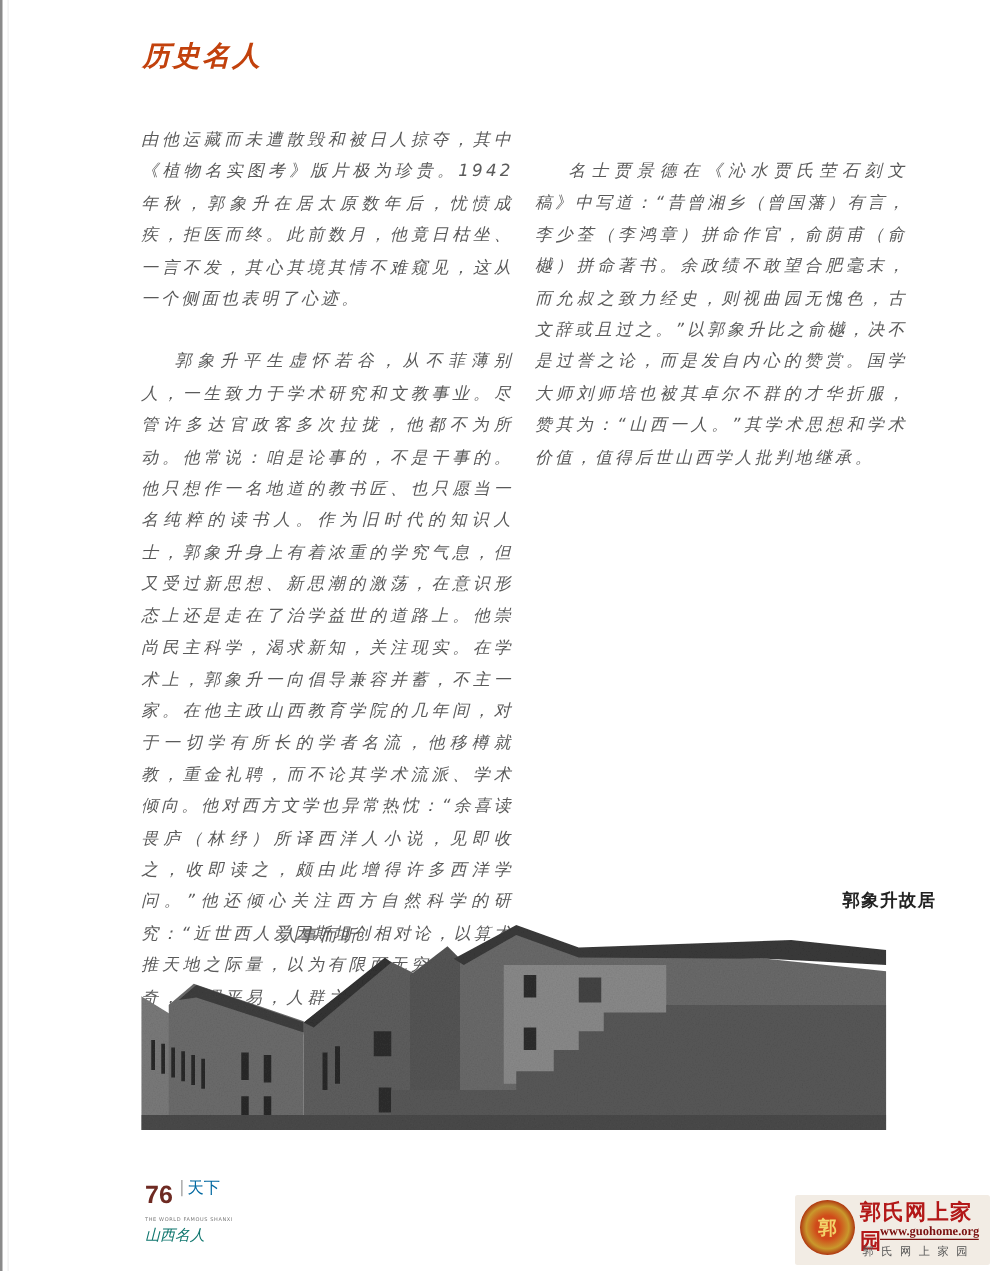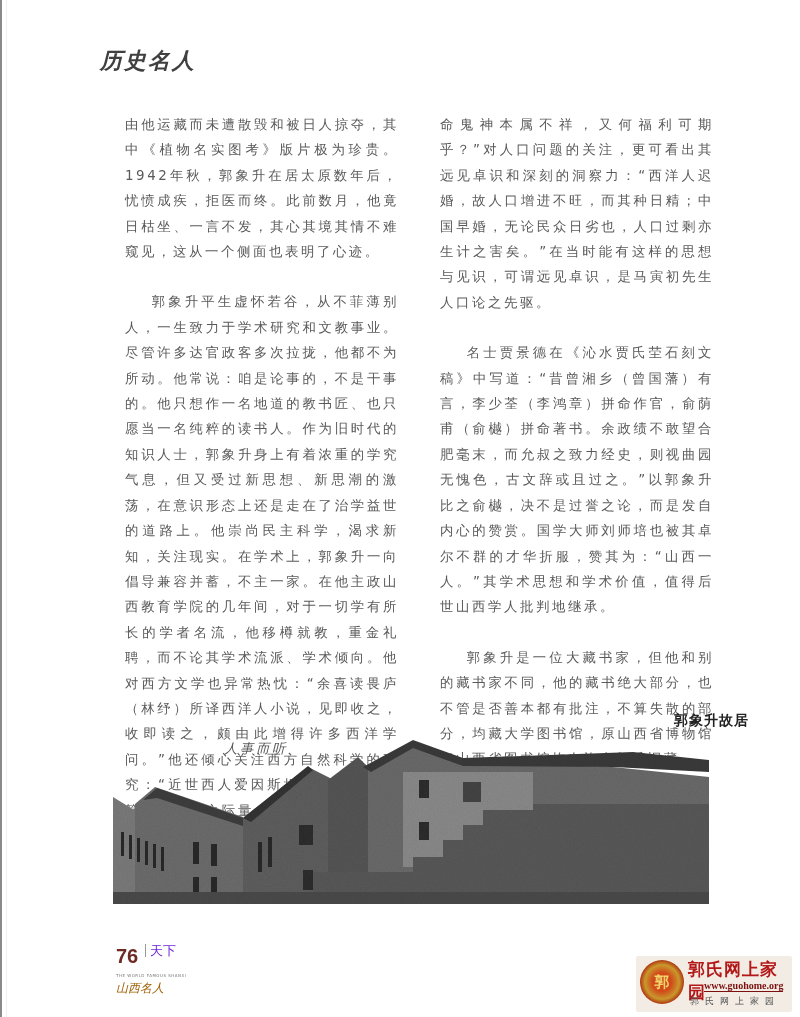--- a/index.html
+++ b/index.html
@@ -1,37 +1,37 @@
 <!DOCTYPE html>
 <html><head>
 <meta charset="utf-8">
 <style>
   html, body { margin:0; padding:0; }
   body { width:800px; height:1017px; background:#ffffff; position:relative; overflow:hidden;
          font-family:"DejaVu Sans", sans-serif; color:#555; }
   .left-edge { position:absolute; left:0; top:0; width:2px; height:1017px; background:#8a8a8a; }
   .left-edge2 { position:absolute; left:6px; top:0; width:1px; height:1017px; background:#f0f0f0; }
-  .section-title { position:absolute; left:100px; top:30px; font-family:"DejaVu Serif", serif;
-       font-style:italic; font-weight:bold; font-size:22px; color:#404040; letter-spacing:2px;margin-top:16px; }
+  .section-title { position:absolute; left:114px; top:30px; font-family:"DejaVu Serif", serif;
+       font-style:italic; font-weight:bold; font-size:22px; color:#c2410c; letter-spacing:2px; }
   .col { position:absolute; width:298px; font-size:13.4px; line-height:25.4px; color:#5a5a5a;
          letter-spacing:2.6px; text-align:justify; }
-  .col p { margin:12px; }
+  .col p { margin:0;font-style:italic; }
   .col p.gap { margin-top:25px; }
   .col p.indent { text-indent:2em; }
   .col-left { left:113px; top:100px; }
   .col-right { left:428px; top:100px; }
   .tail { position:absolute; left:224px; top:740px; font-size:13.4px; color:#5a5a5a; letter-spacing:2.6px;font-style:italic; }
   .caption { position:absolute; left:634px; top:712px; font-size:14px; font-weight:bold; color:#222; letter-spacing:1px;margin-left:40px; }
   .photo { position:absolute; left:113px; top:722px; width:596px; height:182px; }
   .page-num { position:absolute; left:116px; top:945px; font-size:20px; font-weight:bold; color:#6e2a22;
               font-family:"Liberation Sans", sans-serif; }
-  .mag-logo-top { position:absolute; left:145px; top:944px; font-size:13px; color:#6d28d9; line-height:13px;
+  .mag-logo-top { position:absolute; left:145px; top:944px; font-size:13px; color:#0369a1; line-height:13px;
                   font-family:"DejaVu Serif", serif; border-left:1px solid #999; padding-left:4px; }
   .mag-sub { position:absolute; left:116px; top:973px; font-size:4px; color:#777; letter-spacing:0.5px; }
-  .mag-name { position:absolute; left:116px; top:980px; font-size:12px; color:#a16207; font-family:Liberation Sans, sans-serif; font-style:italic; }
+  .mag-name { position:absolute; left:116px; top:980px; font-size:12px; color:#0f766e; font-family:Liberation Sans, sans-serif; font-style:italic; }
   .site-logo { position:absolute; left:636px; top:956px; width:156px; height:56px; background:#f2ece4; border-radius:2px; }
   .seal { position:absolute; left:4px; top:4px; width:44px; height:44px; border-radius:50%;
           background:radial-gradient(circle,#d04a1a 30%,#c9982c 55%,#b03a12 70%,#e4c26a 75%,#c26320 100%);
           color:#f3d46a; font-size:15px; font-weight:bold; text-align:center; line-height:44px; }
   .site-name { position:absolute; left:52px; top:2px; font-size:17px; color:#b31818; font-weight:bold;
                font-family:"DejaVu Serif", serif; letter-spacing:1px; }
   .site-url { position:absolute; left:52px; top:24px; font-size:10px; color:#7a1010; font-weight:bold;
               font-family:"Liberation Serif", serif; border-bottom:1px solid #7a1010;margin-left:16px; }
   .site-slogan { position:absolute; left:54px; top:39px; font-size:9px; color:#555; letter-spacing:6px; font-family:"DejaVu Serif", serif; }
 </style>
@@ -43,23 +43,21 @@
 
 <div class="section-title">历史名人</div>
 
 <div class="col col-left">
   <p>由他运藏而未遭散毁和被日人掠夺，其中《植物名实图考》版片极为珍贵。1942年秋，郭象升在居太原数年后，忧愤成疾，拒医而终。此前数月，他竟日枯坐、一言不发，其心其境其情不难窥见，这从一个侧面也表明了心迹。</p>
   <p class="gap indent">郭象升平生虚怀若谷，从不菲薄别人，一生致力于学术研究和文教事业。尽管许多达官政客多次拉拢，他都不为所动。他常说：咱是论事的，不是干事的。他只想作一名地道的教书匠、也只愿当一名纯粹的读书人。作为旧时代的知识人士，郭象升身上有着浓重的学究气息，但又受过新思想、新思潮的激荡，在意识形态上还是走在了治学益世的道路上。他崇尚民主科学，渴求新知，关注现实。在学术上，郭象升一向倡导兼容并蓄，不主一家。在他主政山西教育学院的几年间，对于一切学有所长的学者名流，他移樽就教，重金礼聘，而不论其学术流派、学术倾向。他对西方文学也异常热忱：“余喜读畏庐（林纾）所译西洋人小说，见即收之，收即读之，颇由此增得许多西洋学问。”他还倾心关注西方自然科学的研究：“近世西人爱因斯坦创相对论，以算术推天地之际量，以为有限而无穷，其说恢奇，其理平易，人群之大发明也，奈端公例为此说推翻。”对迷信的占卜术，他认为：“舍</p>
 </div>
 <div class="tail">人事而听</div>
 
 <div class="col col-right">
-  <p>命鬼神本属不祥，又何福利可期乎？”对人口问题的关注，更可看出其远见卓识和深刻的洞察力：“西洋人迟婚，故人口增进不旺，而其种日精；中国早婚，无论民众日劣也，人口过剩亦生计之害矣。”在当时能有这样的思想与见识，可谓远见卓识，是马寅初先生人口论之先驱。</p>
   <p class="gap indent">名士贾景德在《沁水贾氏茔石刻文稿》中写道：“昔曾湘乡（曾国藩）有言，李少荃（李鸿章）拼命作官，俞荫甫（俞樾）拼命著书。余政绩不敢望合肥毫末，而允叔之致力经史，则视曲园无愧色，古文辞或且过之。”以郭象升比之俞樾，决不是过誉之论，而是发自内心的赞赏。国学大师刘师培也被其卓尔不群的才华折服，赞其为：“山西一人。”其学术思想和学术价值，值得后世山西学人批判地继承。</p>
-  <p class="gap indent">郭象升是一位大藏书家，但他和别的藏书家不同，他的藏书绝大部分，也不管是否善本都有批注，不算失散的部分，均藏大学图书馆，原山西省博物馆和山西省图书馆均有许多郭氏旧藏。</p>
 </div>
 
 <div class="caption">郭象升故居</div>
 
 <svg class="photo" viewBox="0 0 596 182" preserveAspectRatio="none">
   <defs>
     <filter id="grain">
         <feTurbulence type="fractalNoise" baseFrequency="0.9" numOctaves="2" result="n"></feTurbulence>
       <feColorMatrix type="saturate" values="0"></feColorMatrix>
       <feComponentTransfer>

